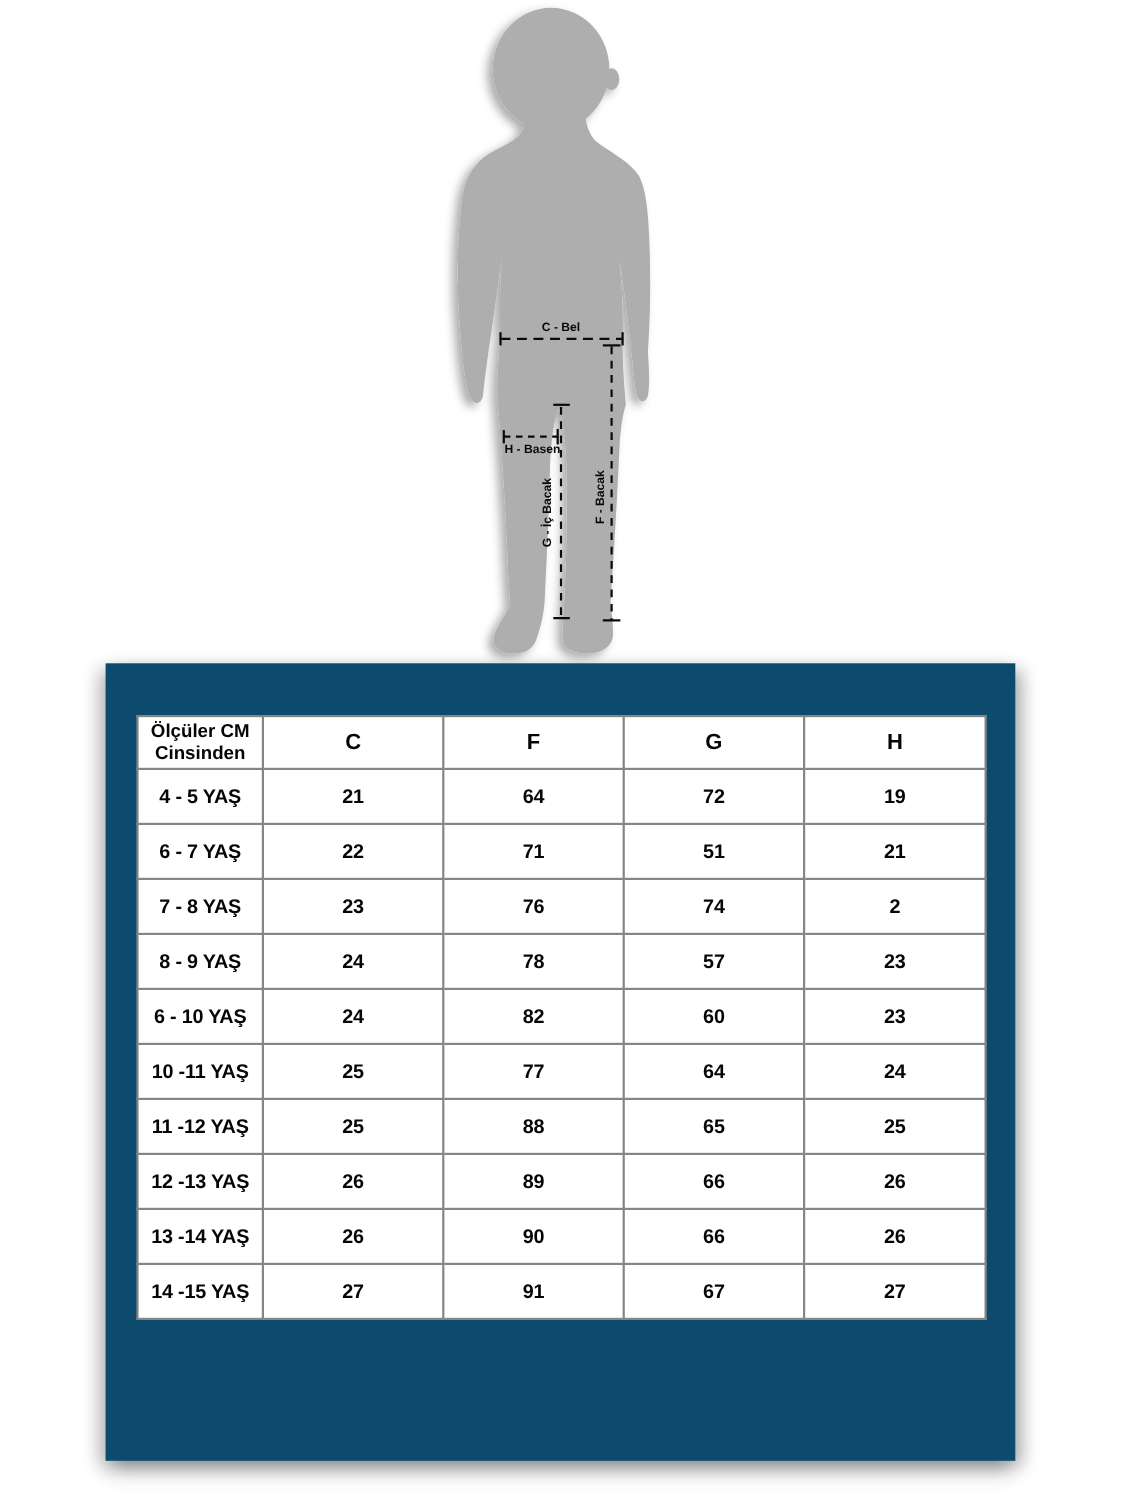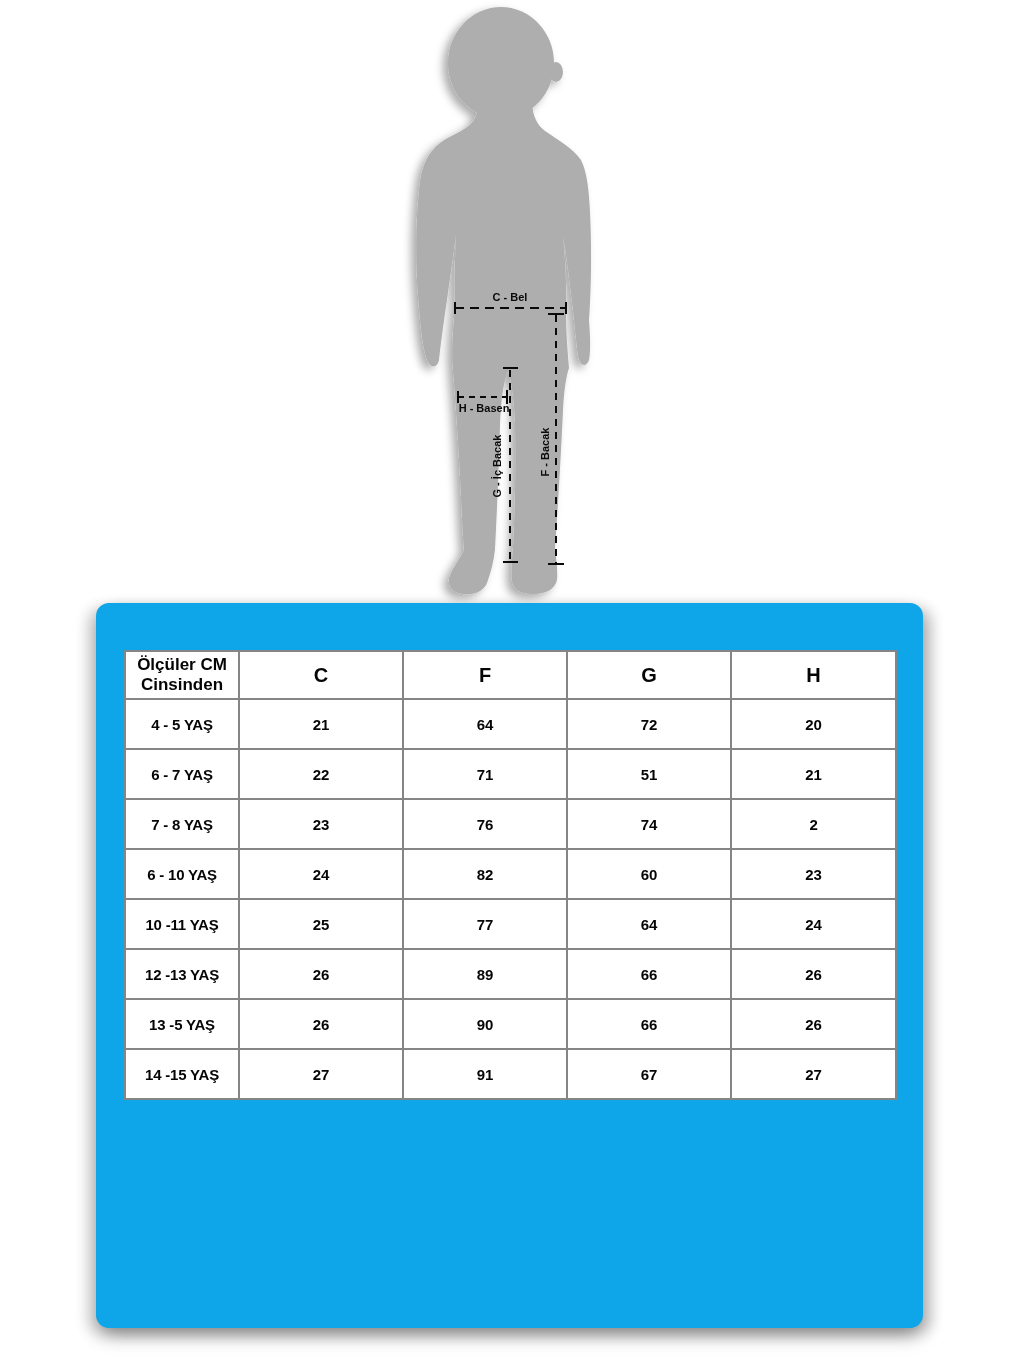--- a/index.html
+++ b/index.html
@@ -8,40 +8,39 @@
     background:#ffffff;
     font-family:"Liberation Sans", sans-serif;
   }
   .figure-svg{position:absolute;left:0;top:0;}
   .fig-label{
     font-family:"Liberation Sans", sans-serif;
     font-weight:bold;font-size:11px;fill:#0a0a0a;
   }
   .panel{
     position:absolute;left:96px;top:603px;width:827px;height:725px;
-    background:#0ea5e9;
+    background:#0c4a6e;
     box-shadow: 0 9px 18px rgba(0,0,0,0.28), -9px 5px 14px rgba(0,0,0,0.13), 9px 5px 14px rgba(0,0,0,0.18);
-    border-radius: 13px;
   }
   table.size-table{
     position:absolute;left:28px;top:47px;width:771px;
     border-collapse:collapse;table-layout:fixed;
   }
   .size-table th,.size-table td{
     border:2px solid #858585;
     text-align:center;vertical-align:middle;
     color:#050505;font-weight:bold;
     padding:0 4px;
     background:#ffffff;
   }
   .size-table tr{height:50px;}
   .size-table tr.head-row{height:48px;}
   .size-table th.corner{font-size:17px;line-height:1.2;}
   .size-table th.letter{font-size:20px;}
-  .size-table td{font-size:15px;letter-spacing:-0.2px;margin-left:14px;}
+  .size-table td{font-size:18px;letter-spacing:-0.2px;margin-left:14px;}
 </style>
 </head>
 <body>
 
 <svg class="figure-svg" width="1020" height="605" viewBox="0 0 1020 605">
   <defs>
     <filter id="soft-shadow" x="-25%" y="-10%" width="150%" height="125%">
       <feDropShadow dx="-5" dy="4" stdDeviation="4.5" flood-color="#000000" flood-opacity="0.33"></feDropShadow>
     </filter>
   </defs>
@@ -133,59 +132,73 @@
         <th class="letter">C</th>
         <th class="letter">F</th>
         <th class="letter">G</th>
         <th class="letter">H</th>
       </tr>
       <tr>
         <td>4 - 5 YAŞ</td>
         <td>21</td>
         <td>64</td>
         <td>72</td>
-        <td>20</td>
+        <td>19</td>
       </tr>
       <tr>
         <td>6 - 7 YAŞ</td>
         <td>22</td>
         <td>71</td>
         <td>51</td>
         <td>21</td>
       </tr>
       <tr>
         <td>7 - 8 YAŞ</td>
         <td>23</td>
         <td>76</td>
         <td>74</td>
         <td>2</td>
       </tr>
       <tr>
+        <td>8 - 9 YAŞ</td>
+        <td>24</td>
+        <td>78</td>
+        <td>57</td>
+        <td>23</td>
+      </tr>
+      <tr>
         <td>6 - 10 YAŞ</td>
         <td>24</td>
         <td>82</td>
         <td>60</td>
         <td>23</td>
       </tr>
       <tr>
         <td>10 -11 YAŞ</td>
         <td>25</td>
         <td>77</td>
         <td>64</td>
         <td>24</td>
       </tr>
       <tr>
+        <td>11 -12 YAŞ</td>
+        <td>25</td>
+        <td>88</td>
+        <td>65</td>
+        <td>25</td>
+      </tr>
+      <tr>
         <td>12 -13 YAŞ</td>
         <td>26</td>
         <td>89</td>
         <td>66</td>
         <td>26</td>
       </tr>
       <tr>
-        <td>13 -5 YAŞ</td>
+        <td>13 -14 YAŞ</td>
         <td>26</td>
         <td>90</td>
         <td>66</td>
         <td>26</td>
       </tr>
       <tr>
         <td>14 -15 YAŞ</td>
         <td>27</td>
         <td>91</td>
         <td>67</td>

